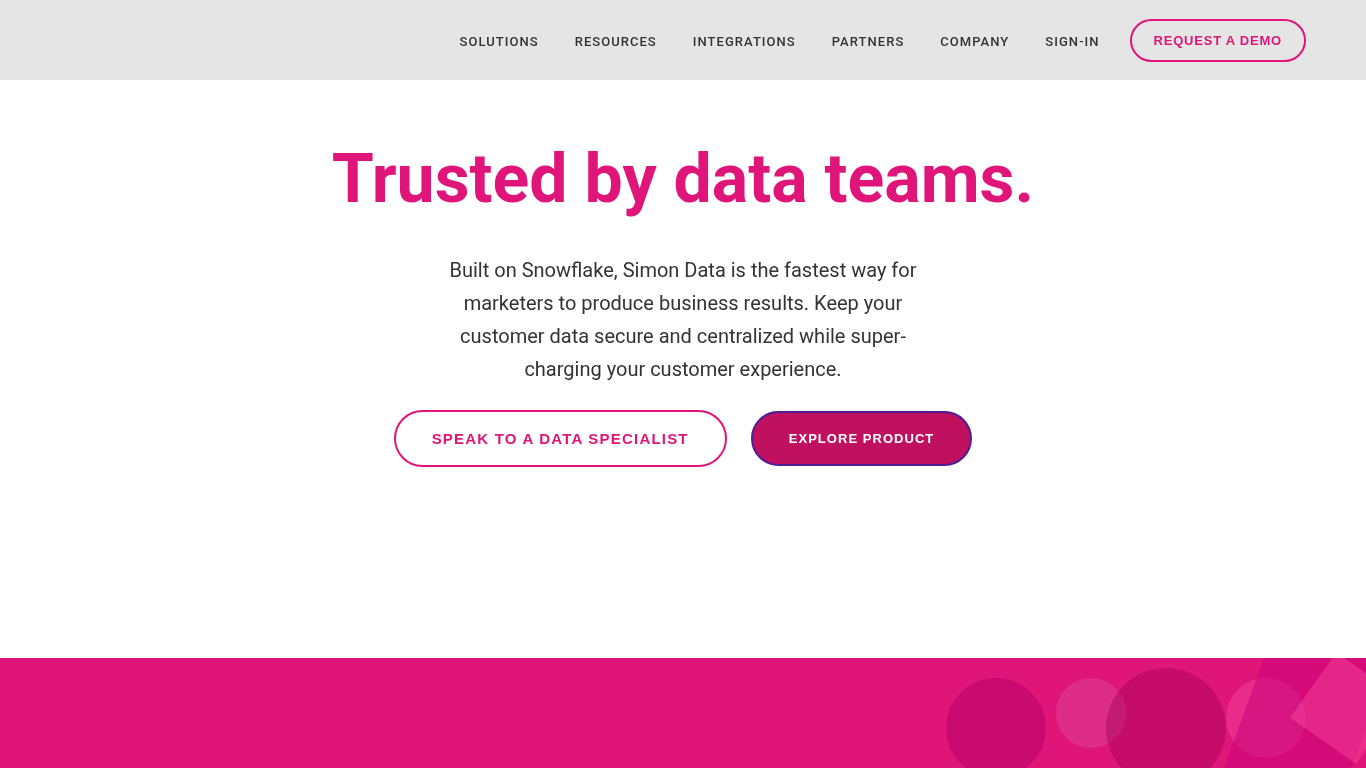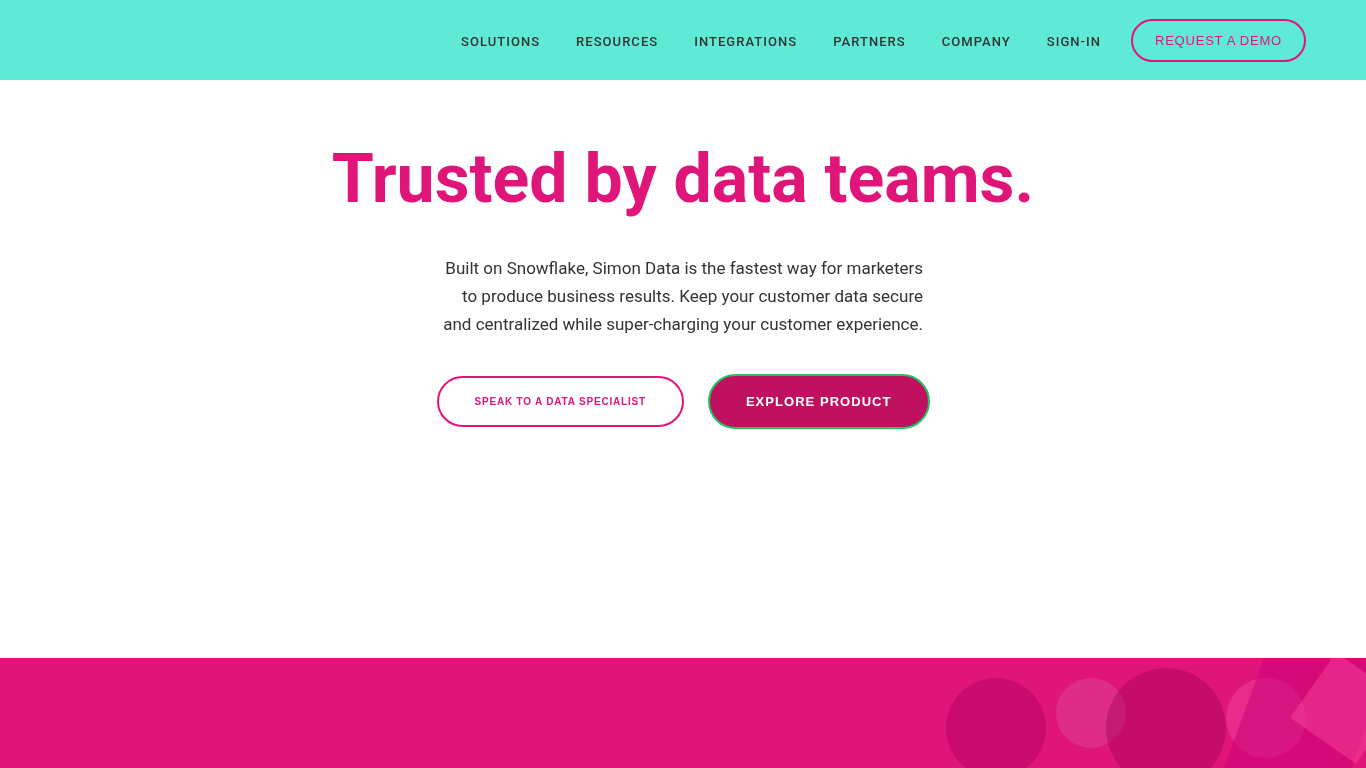--- a/index.html
+++ b/index.html
@@ -16,21 +16,21 @@
       background: #ffffff;
     }
 
     
     nav {
       display: flex;
       align-items: center;
       justify-content: flex-end;
       padding: 15px 60px;
       height: 80px;
-      background: #5eead4;
+      background: #e5e5e5;
     }
 
     .nav-links {
       display: flex;
       align-items: center;
       gap: 36px;
       list-style: none;
     }
 
     .nav-links li a {
@@ -43,21 +43,21 @@
     }
 
     .btn-request-demo {
       margin-left: 30px;
       padding: 12px 22px;
       border: 2px solid #e0157a;
       border-radius: 50px;
       background: transparent;
       color: #e0157a;
       font-size: 13px;
-      font-weight: 400;
+      font-weight: 700;
       letter-spacing: 0.06em;
       cursor: pointer;
       text-transform: uppercase;
       white-space: nowrap;
     }
 
     
     .hero {
       display: flex;
       flex-direction: column;
@@ -69,50 +69,49 @@
     .hero-title {
       font-size: 68px;
       font-weight: 700;
       color: #e0157a;
       line-height: 1.15;
       max-width: 800px;
       margin-bottom: 36px;
     }
 
     .hero-subtitle {
-      font-size: 17px;
+      font-size: 20px;
       color: #333;
       line-height: 1.65;
       max-width: 480px;
-      margin-bottom: 36px;
-      text-align: right;
+      margin-bottom: 24px;
     }
 
     .hero-buttons {
       display: flex;
       gap: 24px;
       align-items: center;
     }
 
     .btn-speak {
       padding: 18px 36px;
       border: 2px solid #e0157a;
       border-radius: 50px;
       background: transparent;
       color: #e0157a;
-      font-size: 10px;
+      font-size: 15px;
       font-weight: 600;
       letter-spacing: 0.08em;
       cursor: pointer;
       text-transform: uppercase;
     }
 
     .btn-explore {
       padding: 18px 36px;
-      border: 2px solid #22c55e;
+      border: 2px solid #4c1d95;
       border-radius: 50px;
       background: #c01060;
       color: #ffffff;
       font-size: 13px;
       font-weight: 600;
       letter-spacing: 0.08em;
       cursor: pointer;
       text-transform: uppercase;
     }
 

